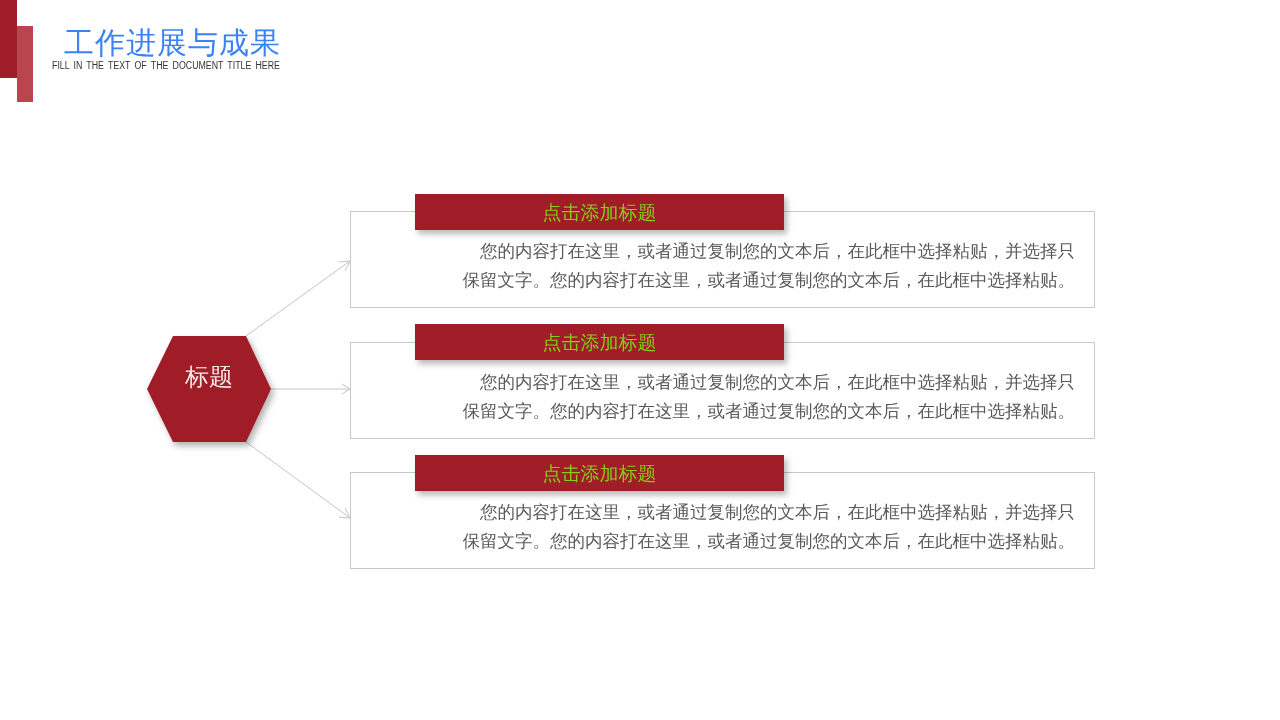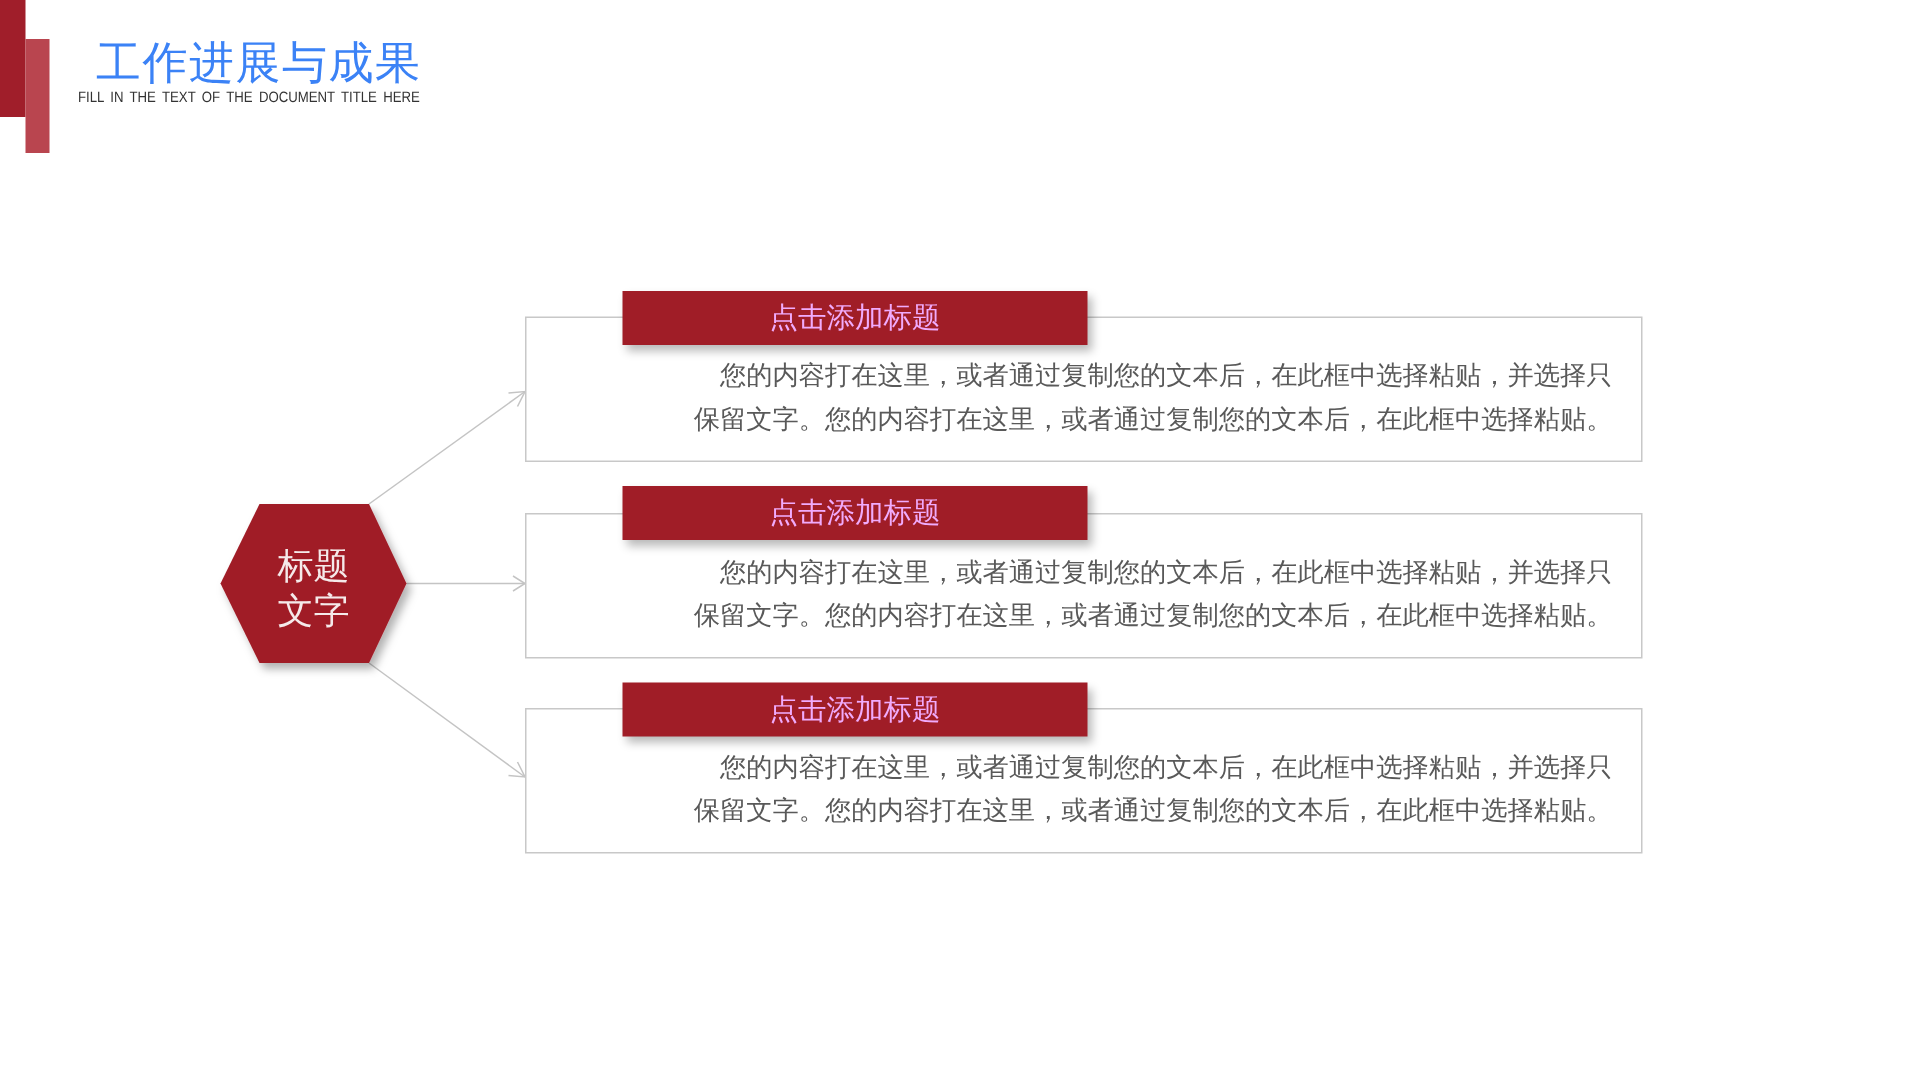--- a/index.html
+++ b/index.html
@@ -12,21 +12,21 @@
     .page-title { position: absolute; left: 64px; top: 25px; font-size: 30px; line-height: 36px; color: #3b82f6; letter-spacing: 1px; font-family: "DejaVu Sans", "Liberation Sans", sans-serif; font-weight: normal; }
     .page-subtitle { position: absolute; left: 52px; top: 60px; font-size: 10px; line-height: 12px; color: #333333; font-family: "Liberation Sans", sans-serif; transform: scaleX(0.88); transform-origin: left top; white-space: nowrap; word-spacing: 2px; }
 
     .connectors { position: absolute; left: 0; top: 0; width: 1280px; height: 720px; pointer-events: none; }
 
     .hexagon { position: absolute; left: 147px; top: 336px; width: 124px; height: 125px; }
     .hexagon svg { position: absolute; left: 0; top: 0; overflow: visible; }
     .hex-text { position: absolute; left: 0; top: 26px; width: 124px; text-align: center; color: #f5eaea; font-size: 24px; line-height: 30px; font-family: "DejaVu Sans", "Liberation Sans", sans-serif; }
 
     .card-box { position: absolute; left: 350px; width: 745px; height: 97px; border: 1px solid #c8c8c8; background: #ffffff; }
-    .card-header { position: absolute; left: 415px; width: 310px; height: 36px; background: #a01d27; box-shadow: 3px 4px 6px rgba(0,0,0,0.28); color: #f0abfc; font-size: 19px; line-height: 36px; text-align: center; }
+    .card-header { position: absolute; left: 415px; width: 369px; height: 36px; background: #a01d27; box-shadow: 3px 4px 6px rgba(0,0,0,0.28); color: #84cc16; font-size: 19px; line-height: 36px; text-align: center; }
     .card-body { position: absolute; left: 24px; top: 25px; width: 700px; font-size: 17.5px; line-height: 29px; color: #595959; }
     .card-body span { display: block; white-space: nowrap; text-align: right; }
   </style>
 </head>
 <body>
 
 <div class="bar-dark"></div>
 <div class="bar-light"></div>
 
 <h1 class="page-title">工作进展与成果</h1>
@@ -47,21 +47,20 @@
   <svg width="124" height="106" viewBox="0 0 124 106">
     <defs>
       <filter id="hexshadow" x="-20%" y="-20%" width="150%" height="150%">
         <feDropShadow dx="3" dy="4" stdDeviation="3" flood-color="#000000" flood-opacity="0.3"></feDropShadow>
       </filter>
     </defs>
     <polygon points="26,0 99,0 124,53 99,106 26,106 0,53" fill="#a01d27" filter="url(#hexshadow)"></polygon>
   </svg>
   <div class="hex-text">
     <div>标题</div>
-    <div>文字</div>
   </div>
 </div>
 
 <div class="card-box" style="top:211px;">
   <div class="card-body">
     <span>您的内容打在这里，或者通过复制您的文本后，在此框中选择粘贴，并选择只</span>
     <span>保留文字。您的内容打在这里，或者通过复制您的文本后，在此框中选择粘贴。</span>
   </div>
 </div>
 <div class="card-header" style="top:194px;">点击添加标题</div>

